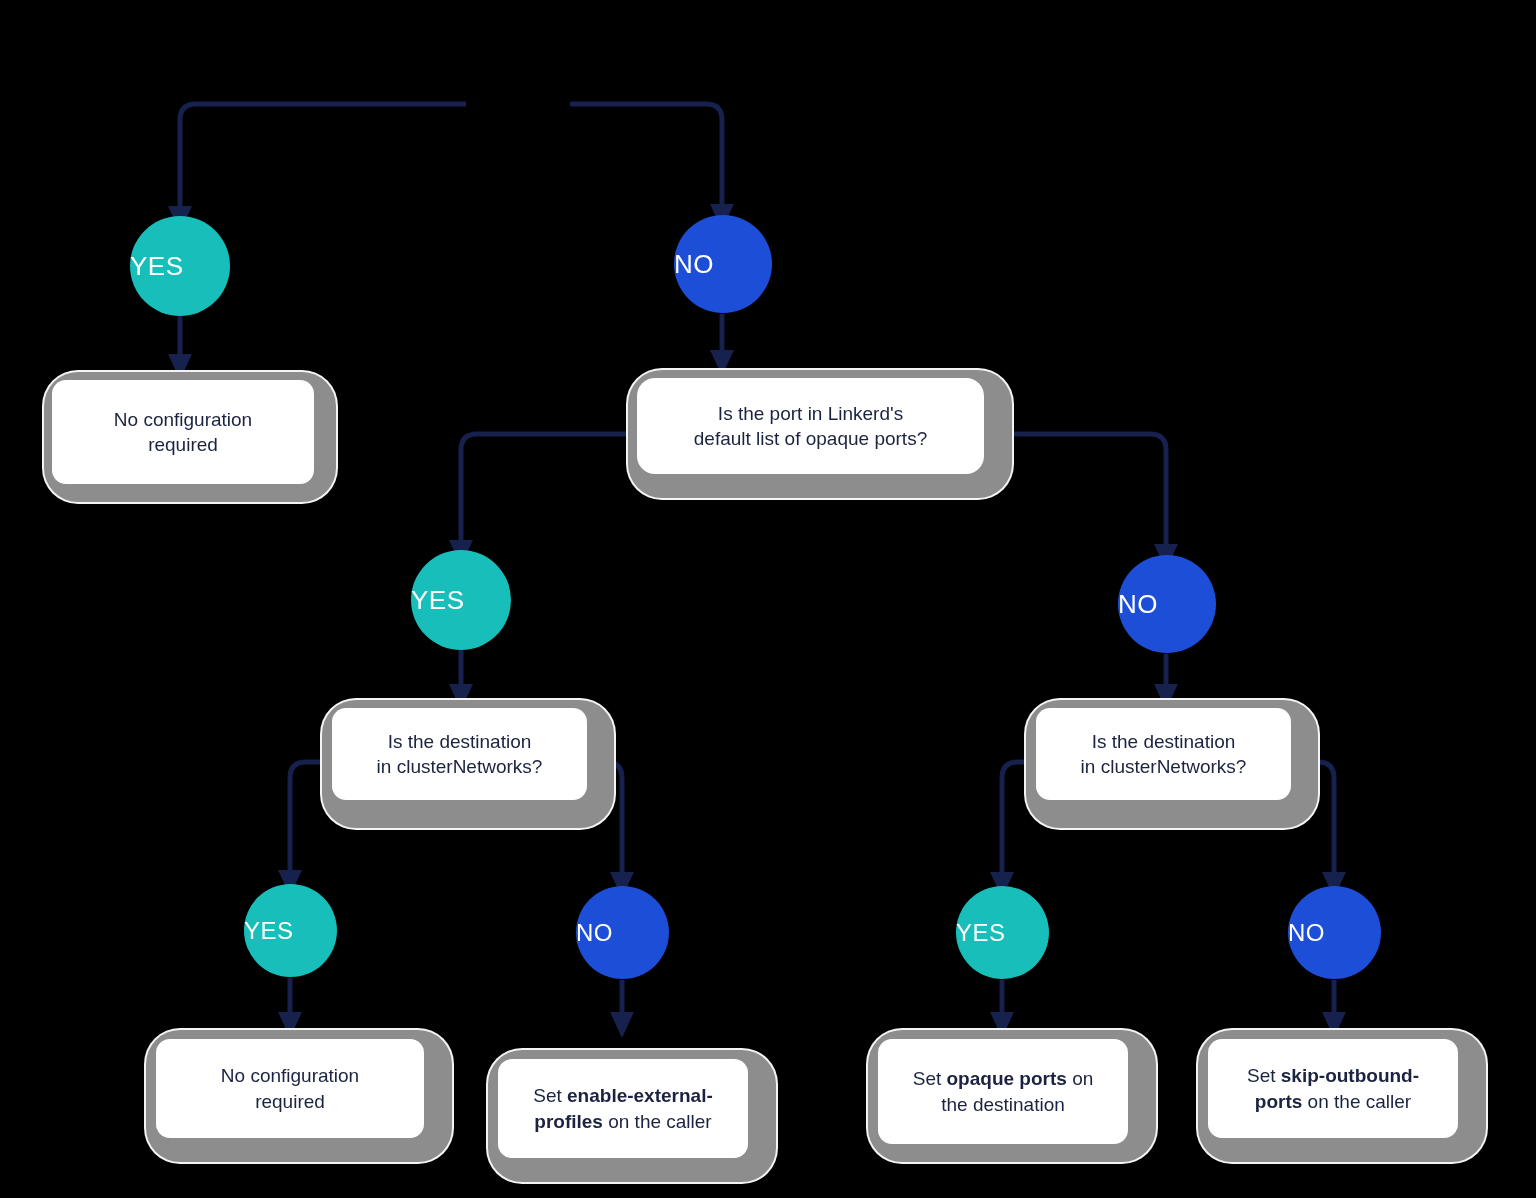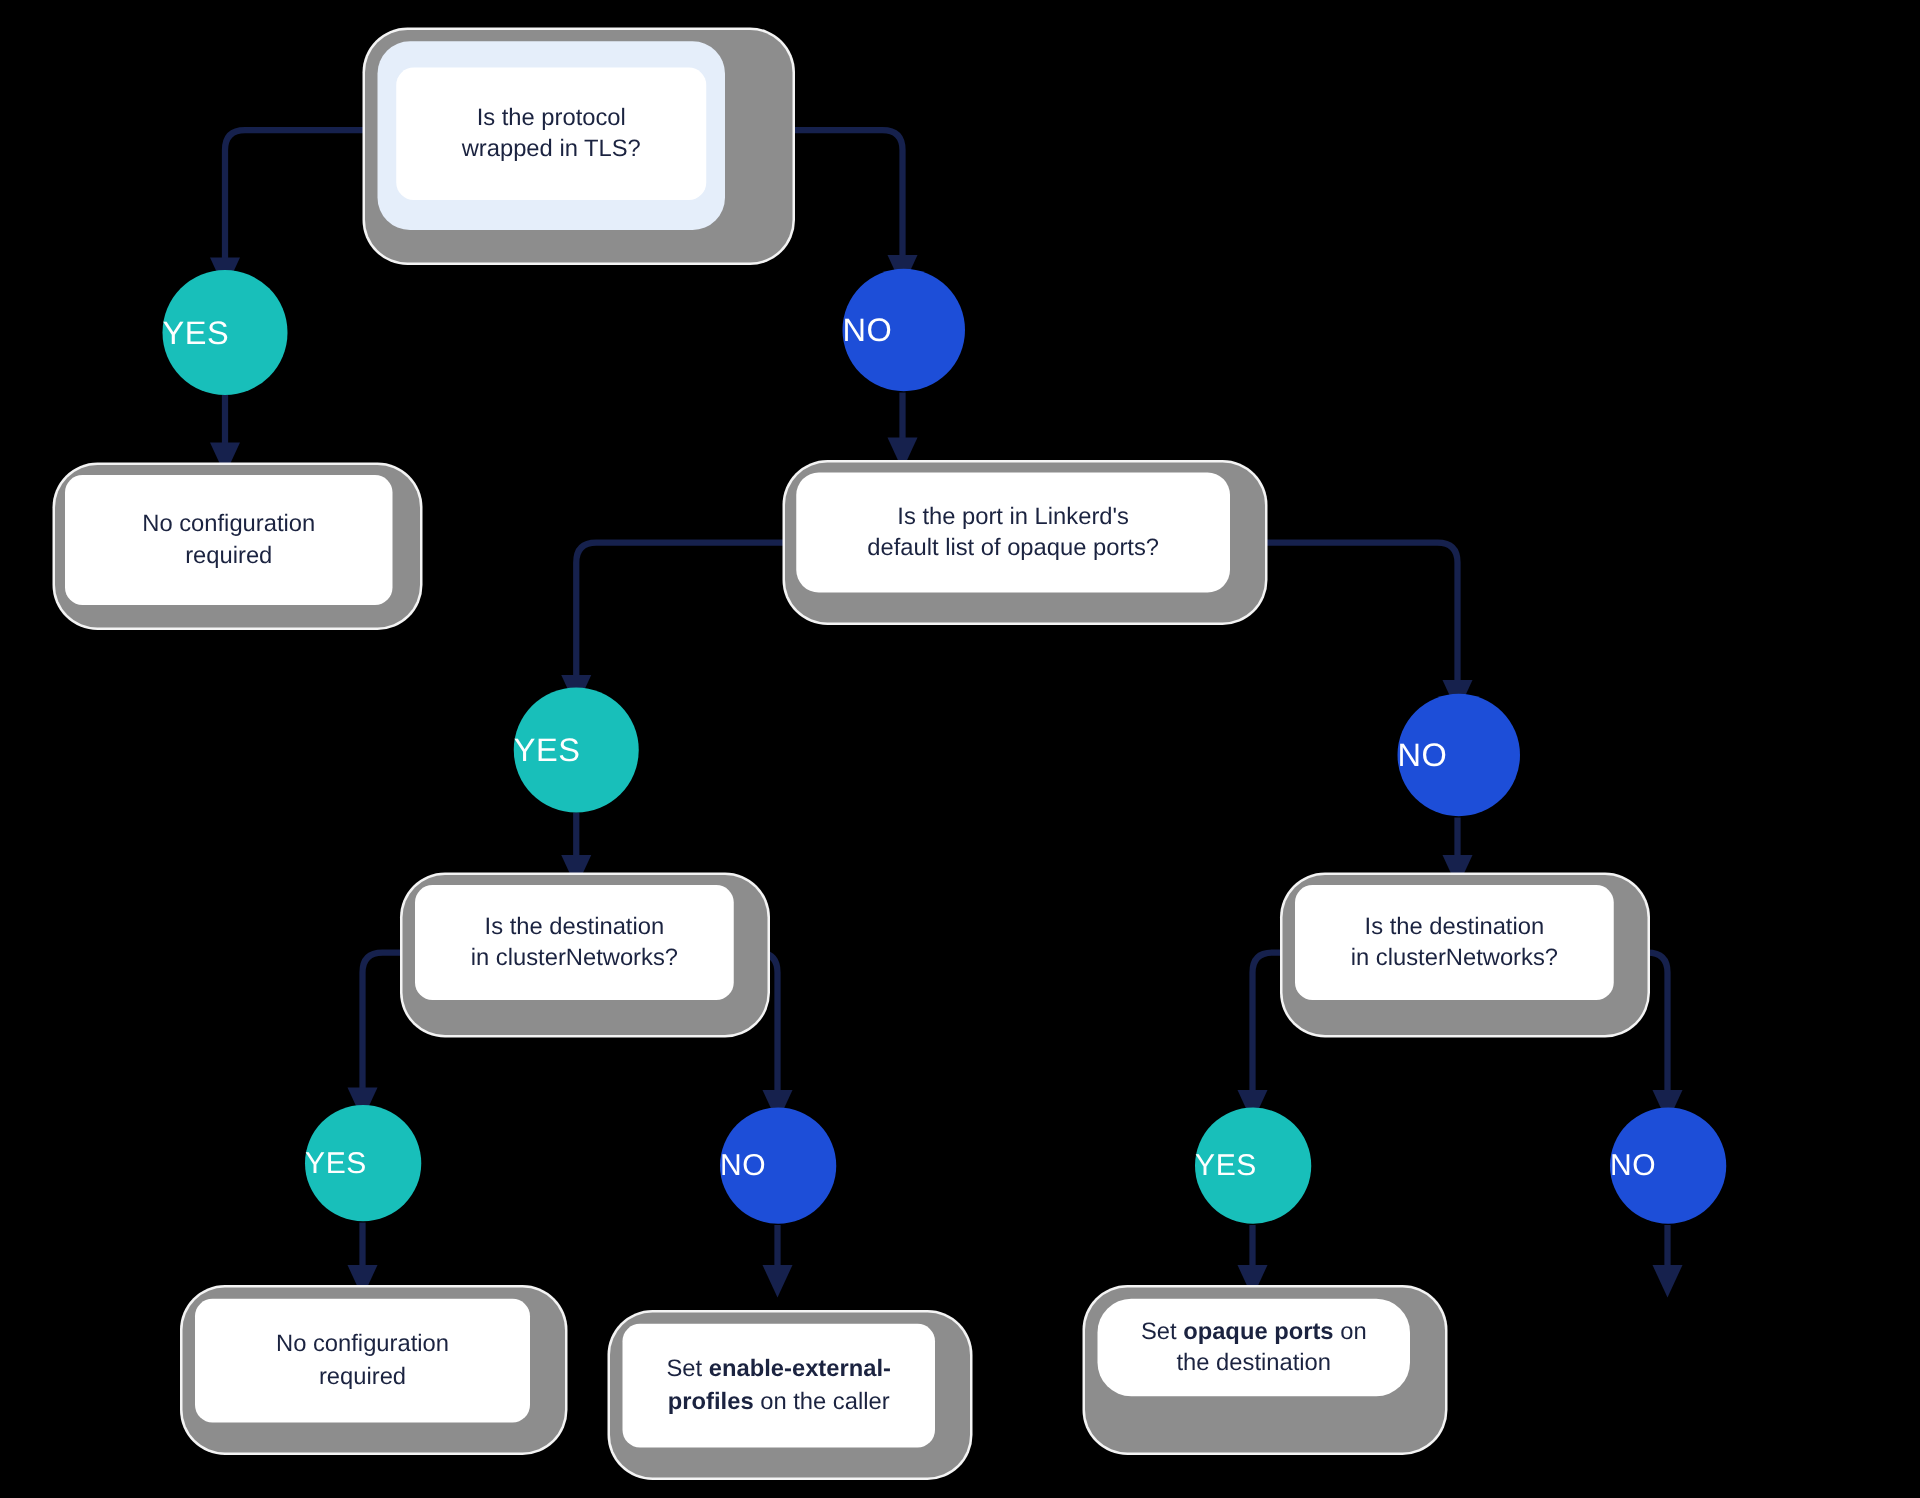--- a/index.html
+++ b/index.html
@@ -131,30 +131,20 @@
     <path class="edge-path" d="M 622 980 L 622 1020"></path>
     <polygon class="edge-head" points="622,1038 610,1012 634,1012"></polygon>
 
     <path class="edge-path" d="M 1002 980 L 1002 1020"></path>
     <polygon class="edge-head" points="1002,1038 990,1012 1014,1012"></polygon>
 
     <path class="edge-path" d="M 1334 980 L 1334 1020"></path>
     <polygon class="edge-head" points="1334,1038 1322,1012 1346,1012"></polygon>
   </svg>
 
-  <div class="node" style="left:292px; top:24px; width:342px; height:186px;">
-    <div class="frame"></div>
-    <div class="panel" style="left:10px; top:9px; width:278px; height:151px;"></div>
-    <div class="card" style="left:25px; top:30px; width:248px; height:106px; font-size:19px;">
-      <span>
-        <span class="txt">Is the protocol</span>
-        <span class="txt">wrapped in TLS?</span>
-      </span>
-    </div>
-  </div>
 
   <div class="circle yes" style="left:130px; top:216px; width:100px; height:100px; font-size:26px;">
     <span>YES</span>
   </div>
 
   <div class="circle no" style="left:674px; top:215px; width:98px; height:98px; font-size:26px;">
     <span>NO</span>
   </div>
 
   <div class="node" style="left:44px; top:372px; width:292px; height:130px;">
@@ -236,22 +226,31 @@
     <div class="card" style="left:10px; top:9px; width:250px; height:99px; font-size:19px;">
       <span>
         <span class="txt"><span>Set </span><b>enable-external-</b></span>
         <span class="txt"><b>profiles</b><span> on the caller</span></span>
       </span>
     </div>
   </div>
 
   <div class="node" style="left:868px; top:1030px; width:288px; height:132px;">
     <div class="frame"></div>
-    <div class="card" style="left:10px; top:9px; width:250px; height:78px; font-size:19px;border-radius:27px;">
+    <div class="card" style="left:10px; top:9px; width:250px; height:105px; font-size:19px;">
       <span>
         <span class="txt"><span>Set </span><b>opaque ports</b><span> on</span></span>
         <span class="txt">the destination</span>
       </span>
     </div>
   </div>
 
+  <div class="node" style="left:1198px; top:1030px; width:288px; height:132px;">
+    <div class="frame"></div>
+    <div class="card" style="left:10px; top:9px; width:250px; height:99px; font-size:19px;">
+      <span>
+        <span class="txt"><span>Set </span><b>skip-outbound-</b></span>
+        <span class="txt"><b>ports</b><span> on the caller</span></span>
+      </span>
+    </div>
+  </div>
 
 </div>
 
 </body></html>

